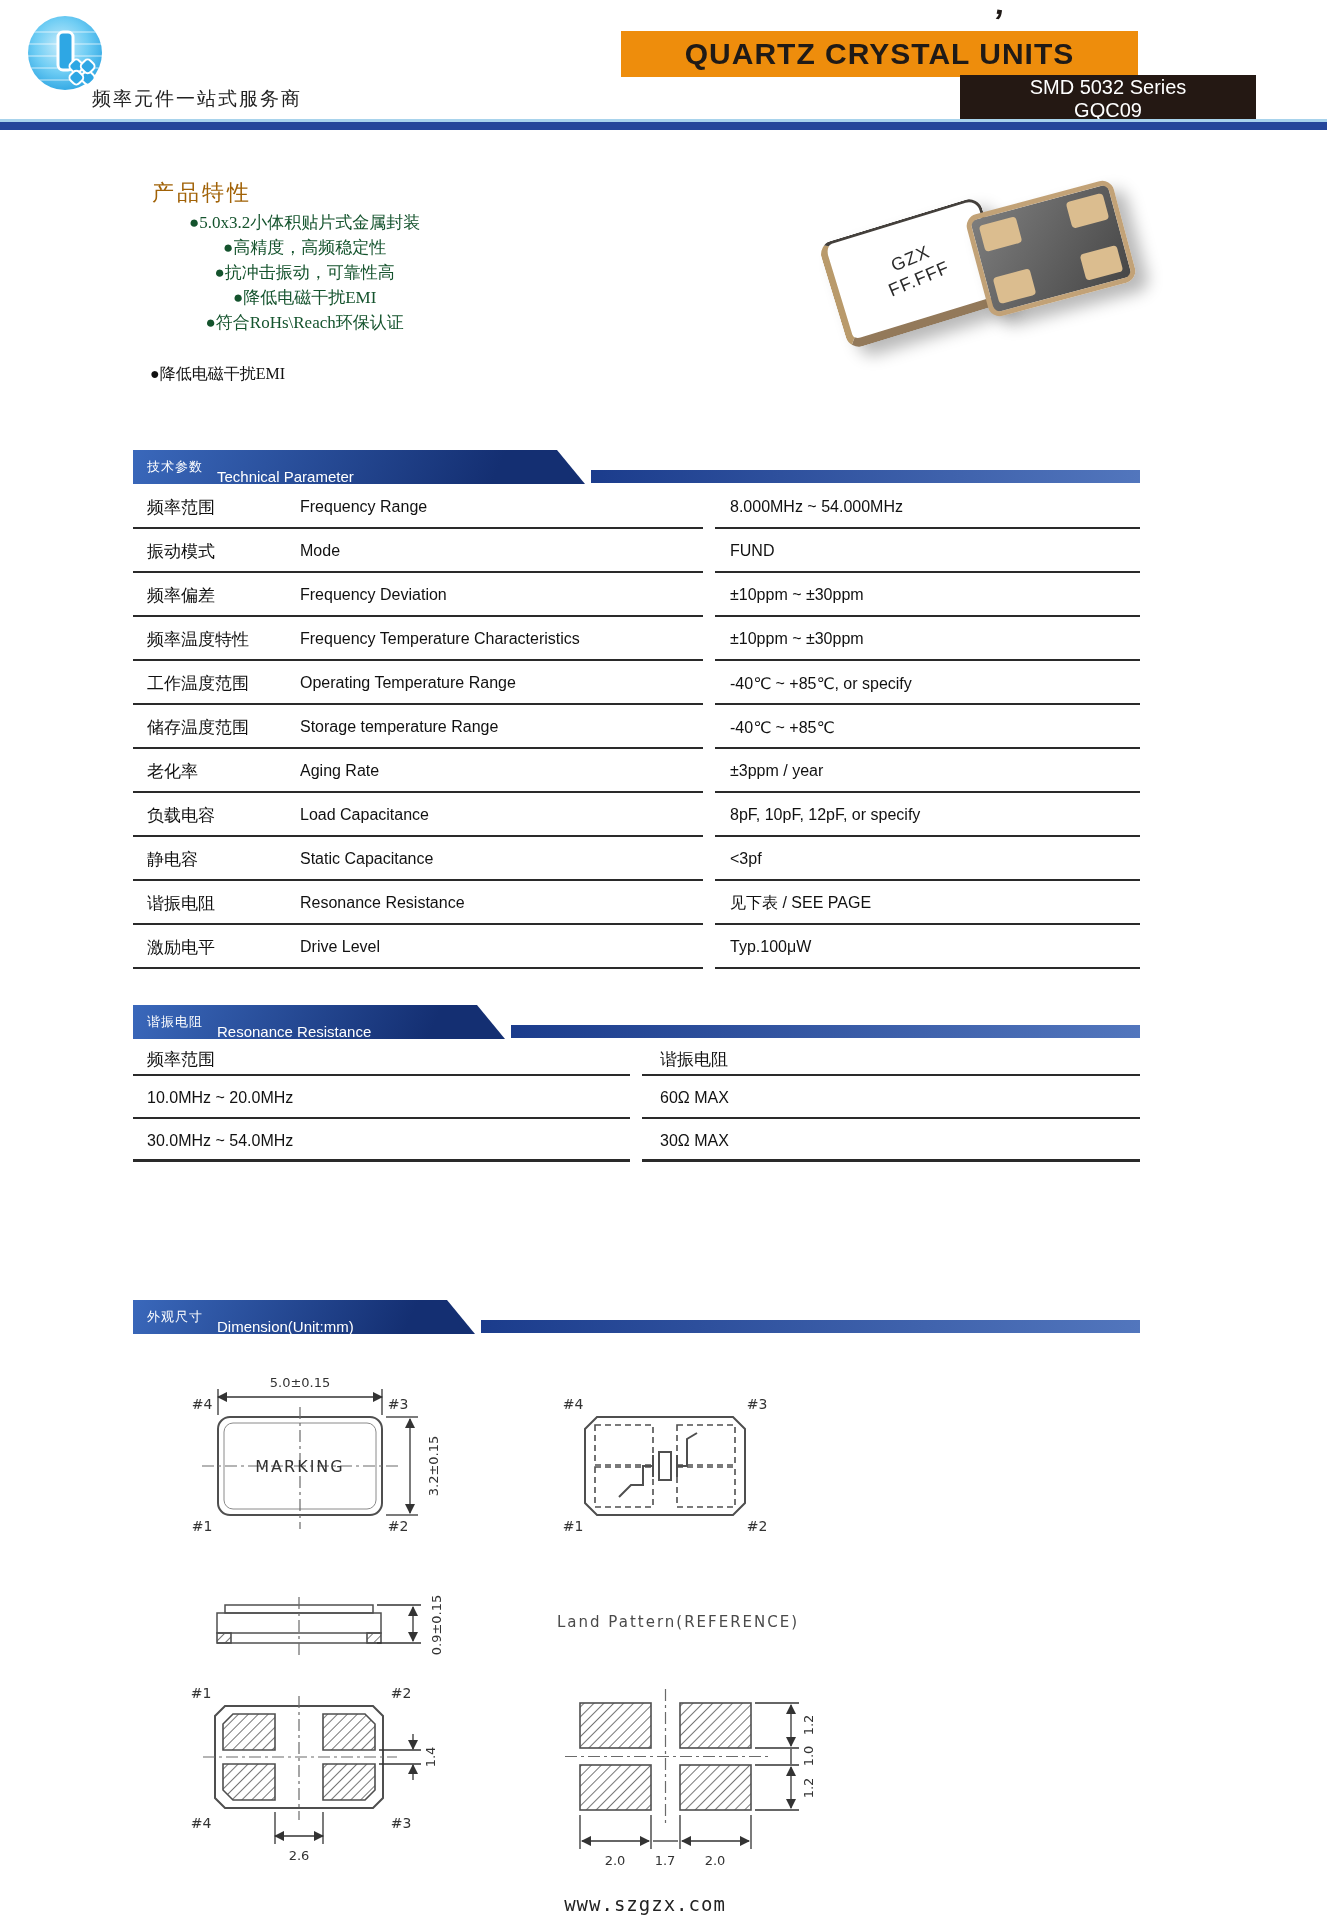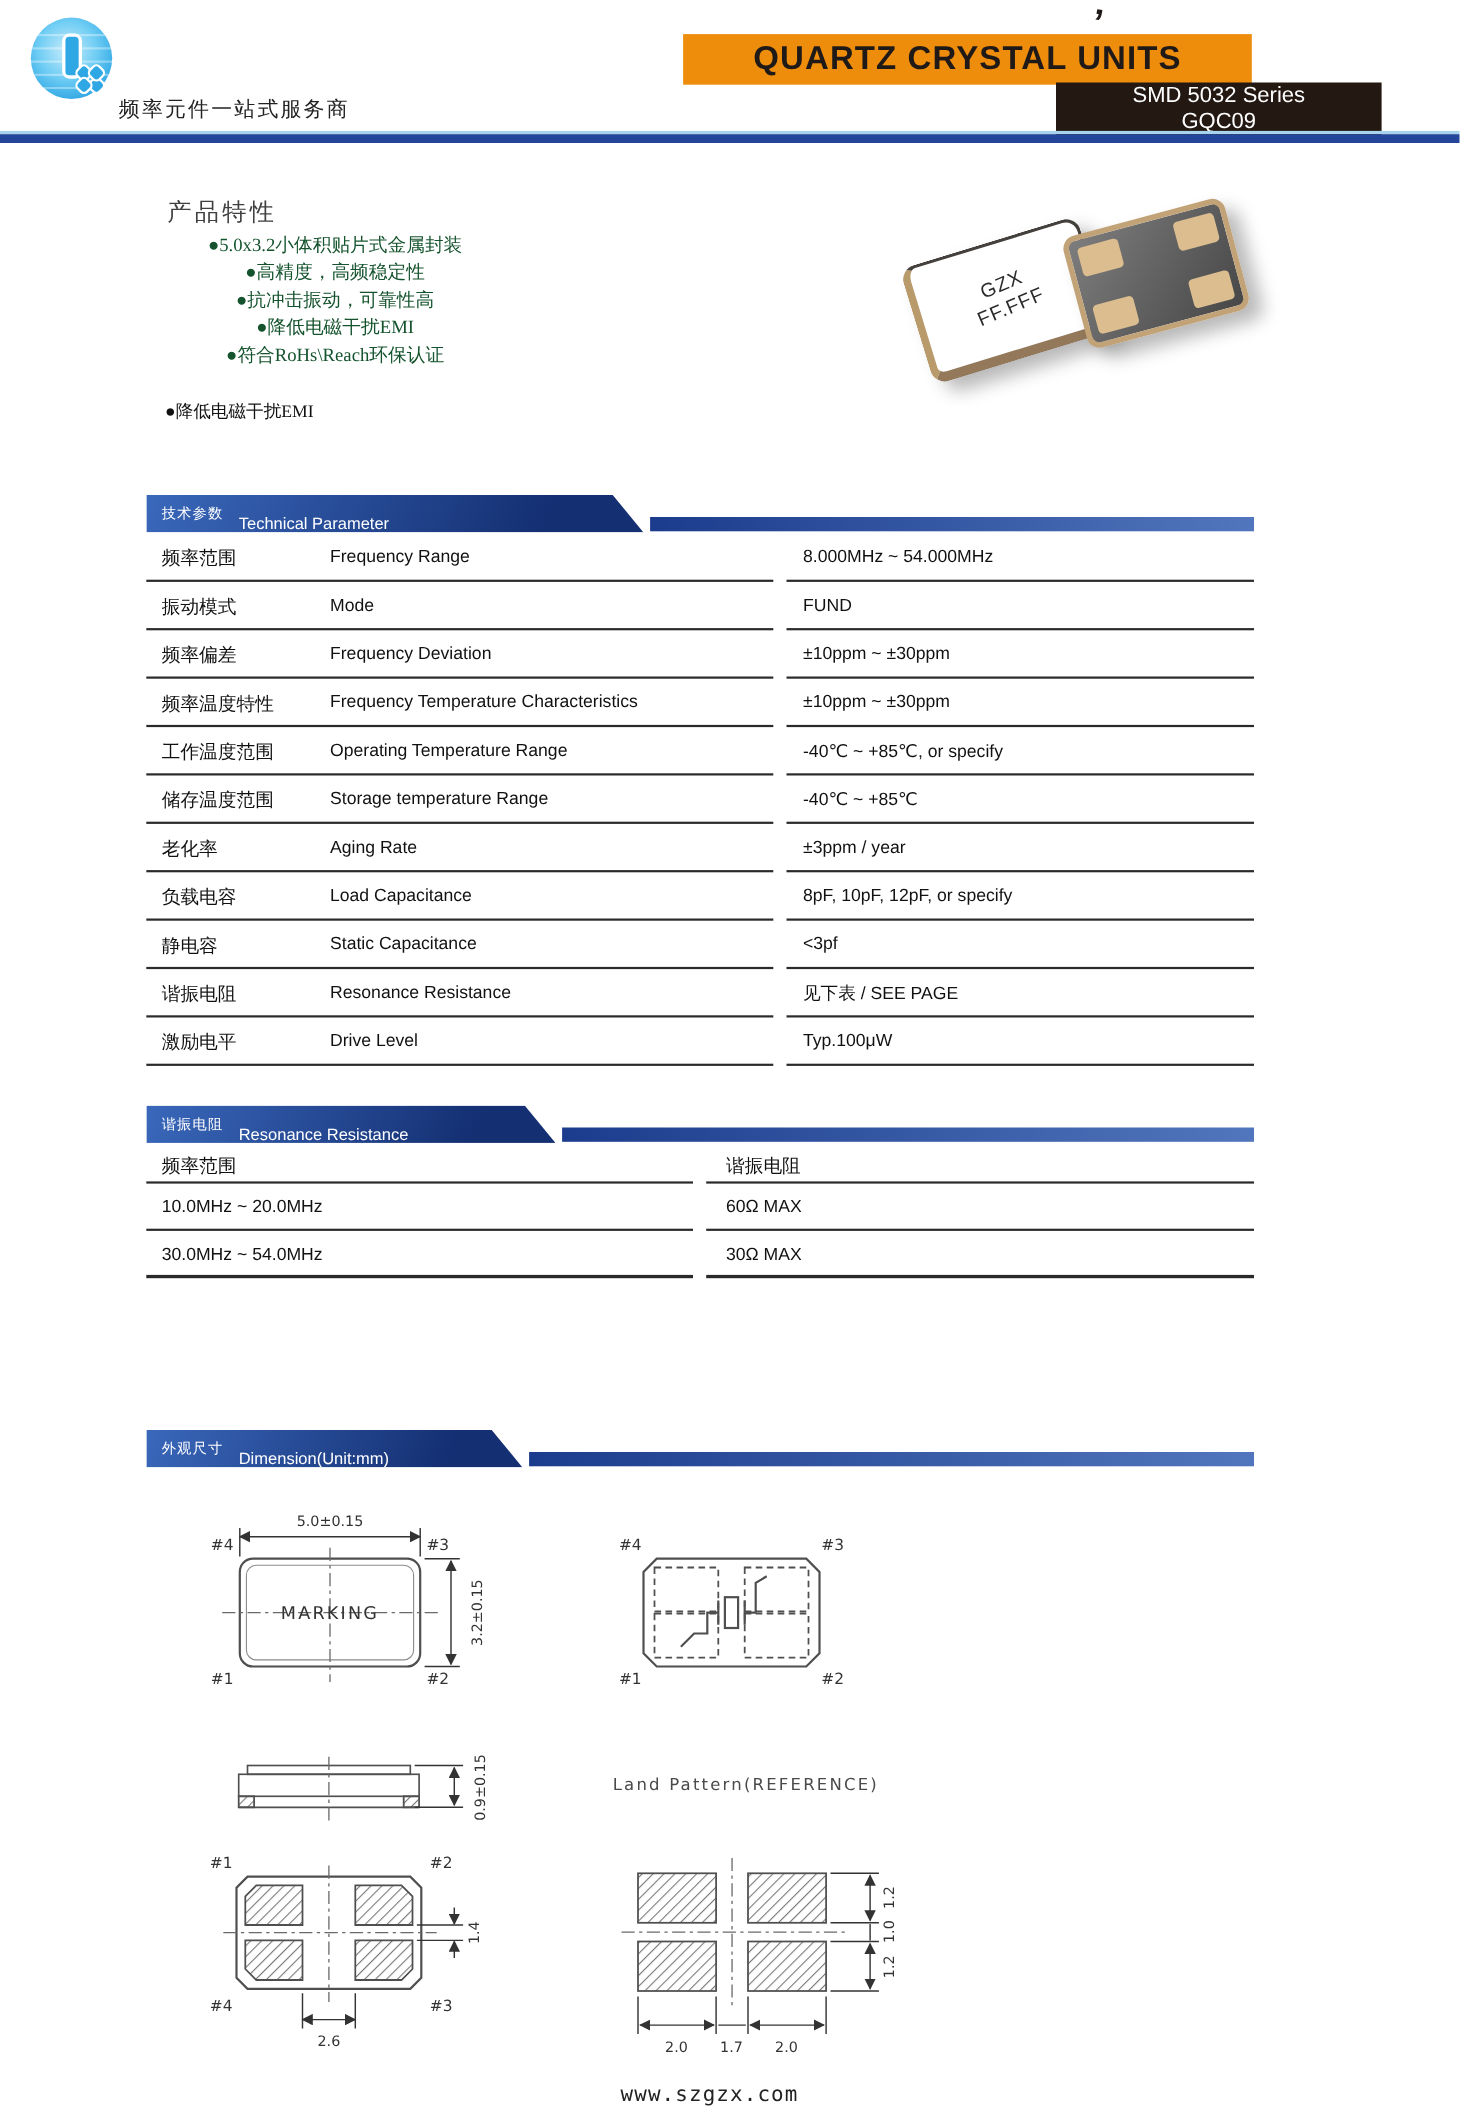--- a/index.html
+++ b/index.html
@@ -1,31 +1,31 @@
 <!DOCTYPE html>
 <html><head>
 <meta charset="utf-8">
 <style>
   html,body{margin:0;padding:0;background:#ffffff;}
   body{width:1327px;height:1920px;position:relative;font-family:"Liberation Sans","DejaVu Sans",sans-serif;color:#111;overflow:hidden;}
   .abs{position:absolute;}
 
   
-  .tagline{left:108px;top:86px;font-family:"Liberation Serif","DejaVu Serif",serif;font-size:19px;letter-spacing:2px;color:#222;}
+  .tagline{left:92px;top:86px;font-family:"Liberation Serif","DejaVu Serif",serif;font-size:19px;letter-spacing:2px;color:#222;}
   .orange-banner{left:621px;top:31px;width:517px;height:46px;background:#ee8d0c;display:flex;align-items:center;justify-content:center;}
   .orange-banner span{font-size:30px;font-weight:bold;color:#1f1a17;letter-spacing:1px;}
   .tick-mark{left:993px;top:2px;font-size:34px;font-weight:bold;color:#1f1a17;transform:rotate(10deg);}
   .series-box{left:960px;top:75px;width:296px;height:48px;background:#241813;color:#fff;text-align:center;line-height:1.15;padding-top:1px;box-sizing:border-box;}
   .series-box .l1{font-size:20px;}
   .series-box .l2{font-size:20px;}
   .blue-rule-light{left:0;top:119px;width:1327px;height:3px;background:#a8d3ec;}
   .blue-rule-dark{left:0;top:122px;width:1327px;height:8px;background:#24469a;}
 
   
-  .features-title{left:152px;top:178px;font-family:"Liberation Serif","DejaVu Serif",serif;font-size:22px;color:#404040;letter-spacing:3px;}
+  .features-title{left:152px;top:178px;font-family:"Liberation Serif","DejaVu Serif",serif;font-size:22px;color:#a16207;letter-spacing:3px;}
   .features-list{left:189px;top:210px;font-family:"Liberation Serif","DejaVu Serif",serif;font-size:17px;line-height:25px;color:#14532d;text-align:center;}
   .extra-feature{left:150px;top:364px;font-family:"Liberation Serif","DejaVu Serif",serif;font-size:16px;color:#111;}
 
   
   .chip1{left:830px;top:218px;width:158px;height:98px;transform:rotate(-17deg);background:#ffffff;border:3px solid #44403c;border-left:7px solid #b99a6b;border-bottom:9px solid #93795a;border-radius:14px;box-shadow:10px 12px 16px rgba(0,0,0,0.28);display:flex;flex-direction:column;align-items:center;justify-content:center;}
   .chip1 .mk{font-size:18px;color:#2b2b2b;transform:rotate(-6deg);line-height:1.2;text-align:center;letter-spacing:1px;}
   .chip2{left:975px;top:196px;width:142px;height:95px;transform:rotate(-15deg);background:linear-gradient(135deg,#7d7d7d,#474747);border:5px solid #c2a277;border-radius:12px;box-shadow:10px 12px 16px rgba(0,0,0,0.28);}
   .chip2 .pad{position:absolute;width:38px;height:27px;background:#dbbd8f;border-radius:4px;}
   .chip2 .p-tl{left:7px;top:7px;} .chip2 .p-tr{right:7px;top:7px;}
   .chip2 .p-bl{left:7px;bottom:7px;} .chip2 .p-br{right:7px;bottom:7px;}

